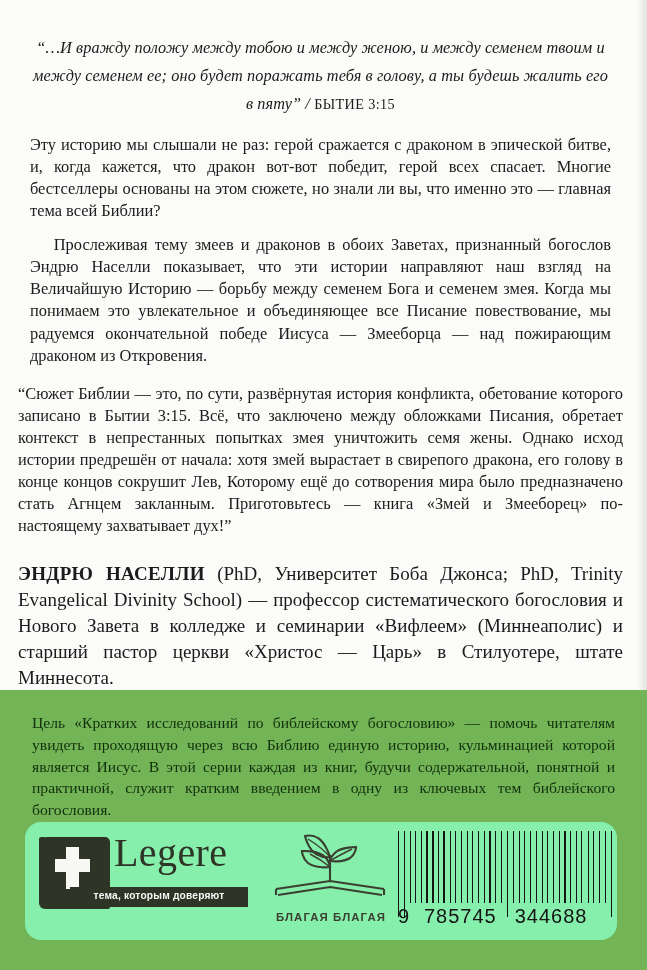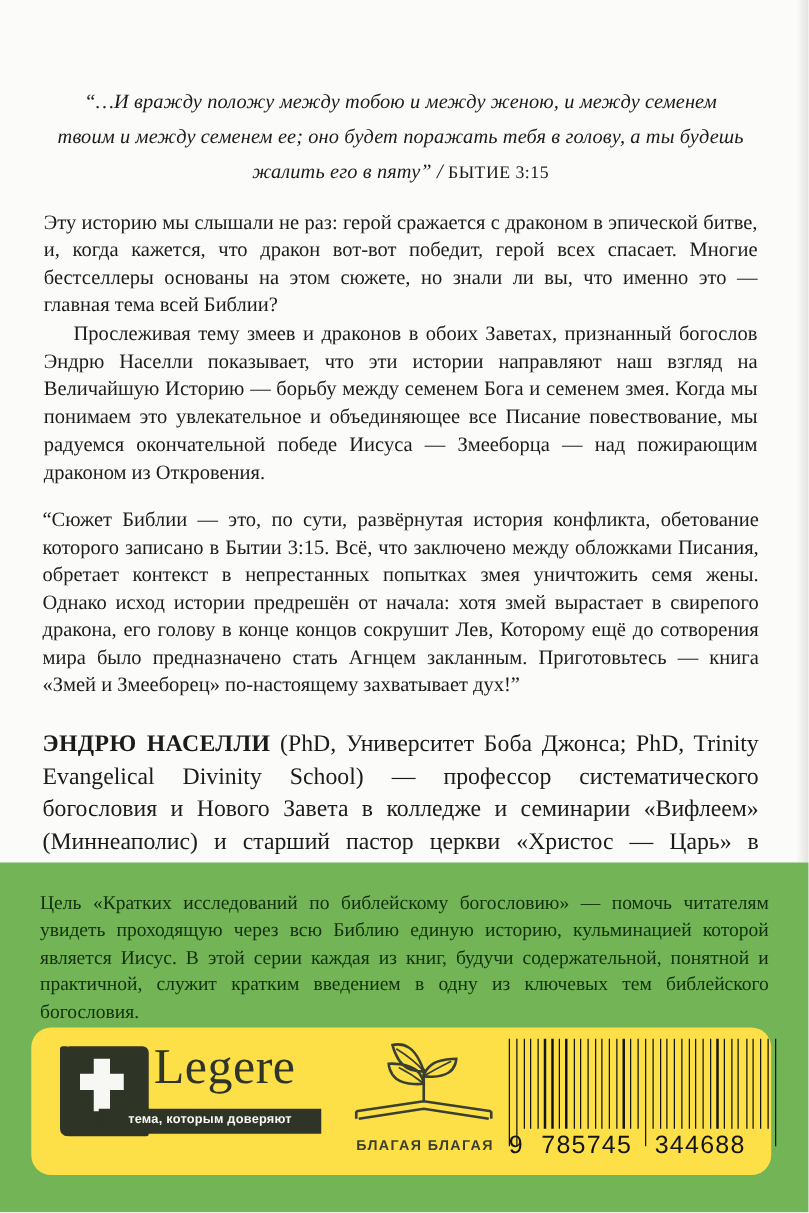--- a/index.html
+++ b/index.html
@@ -22,24 +22,24 @@
     position: absolute;
     top: 0; right: 0;
     width: 10px; height: 690px;
     background: linear-gradient(to right, rgba(0,0,0,0.0), rgba(0,0,0,0.10));
     pointer-events: none;
   }
 
   
   .upper {
     position: absolute;
-    left: 0; top: 17px;
+    left: 0; top: 0;
     width: 641px;
     height: 690px;
-    padding: 16px;
+    padding: 0;
     box-sizing: border-box;
   }
 
   .epigraph {
     margin: 34px 30px 0 30px;
     font-style: italic;
     font-size: 16.3px;
     line-height: 1.72;
     text-align: center;
     letter-spacing: 0.1px;
@@ -54,21 +54,21 @@
 
   .body-copy {
     margin: 16px 18px 0 18px;
     font-size: 16.4px;
     line-height: 1.345;
     text-align: justify;
     text-justify: inter-word;
     hyphens: manual;
     color: #1b1b1b;
   }
-  .body-copy p { margin: 1px; }
+  .body-copy p { margin: 12px; }
   .body-copy p.indent { text-indent: 1.45em; }
 
   .pull-quote {
     margin: 16px 18px 0 18px;
     font-size: 16.4px;
     line-height: 1.345;
     text-align: justify;
     color: #1b1b1b;
   }
   .pull-quote p { margin: 0; }
@@ -115,26 +115,27 @@
   }
   .series-note p { margin: 12px; }
 
   
   .footer-panel {
     position: absolute;
     left: 25px;
     top: 822px;
     width: 592px;
     height: 118px;
-    background: #fde047;
+    background: #86efac;
     border-radius: 16px;
     display: flex;
     align-items: center;
     box-sizing: border-box;
     padding: 0 10px 0 14px;
+    justify-content: center;
   }
 
   
   .legere {
     position: relative;
     width: 218px;
     height: 100px;
     flex: 0 0 auto;
   }
   .legere .book {

